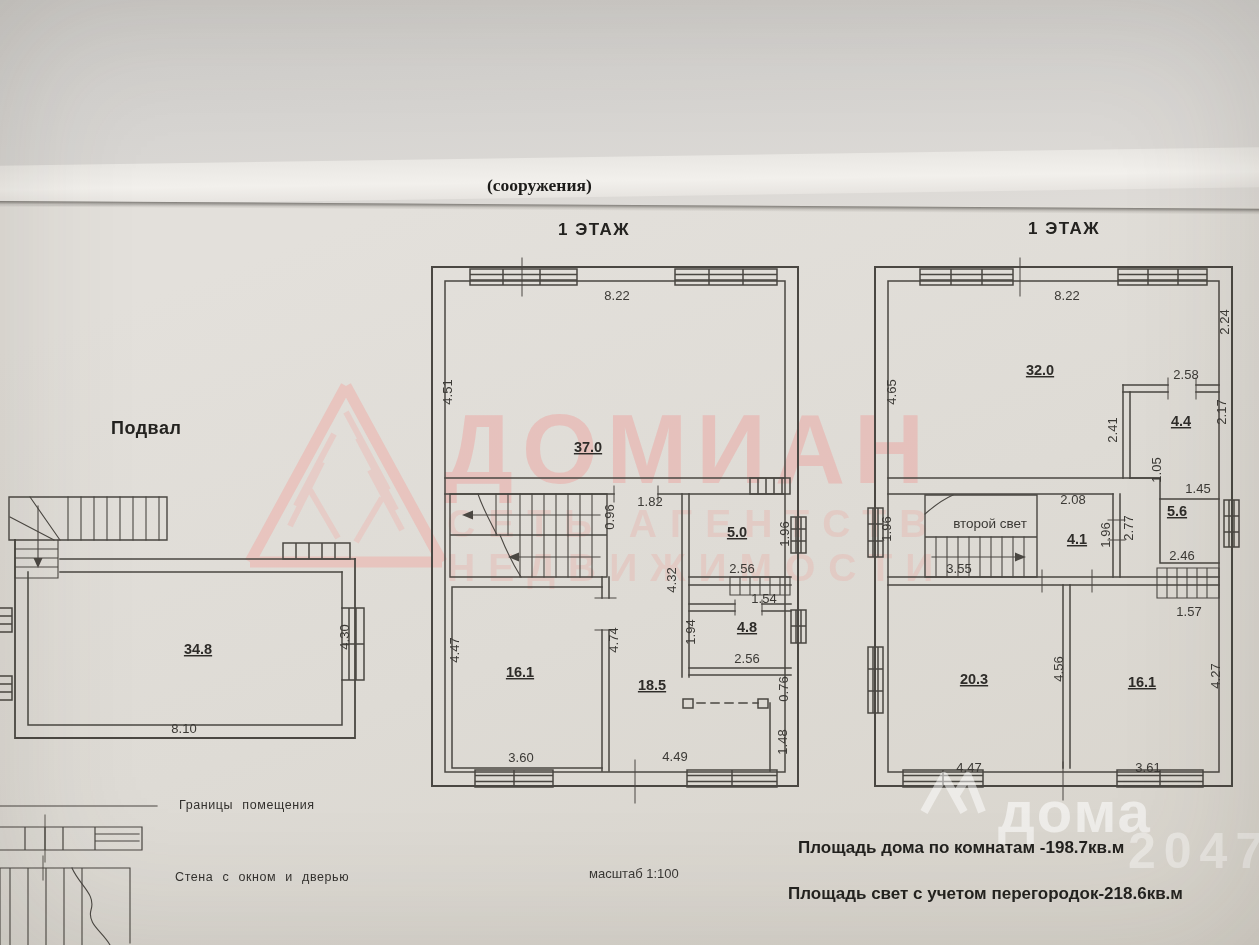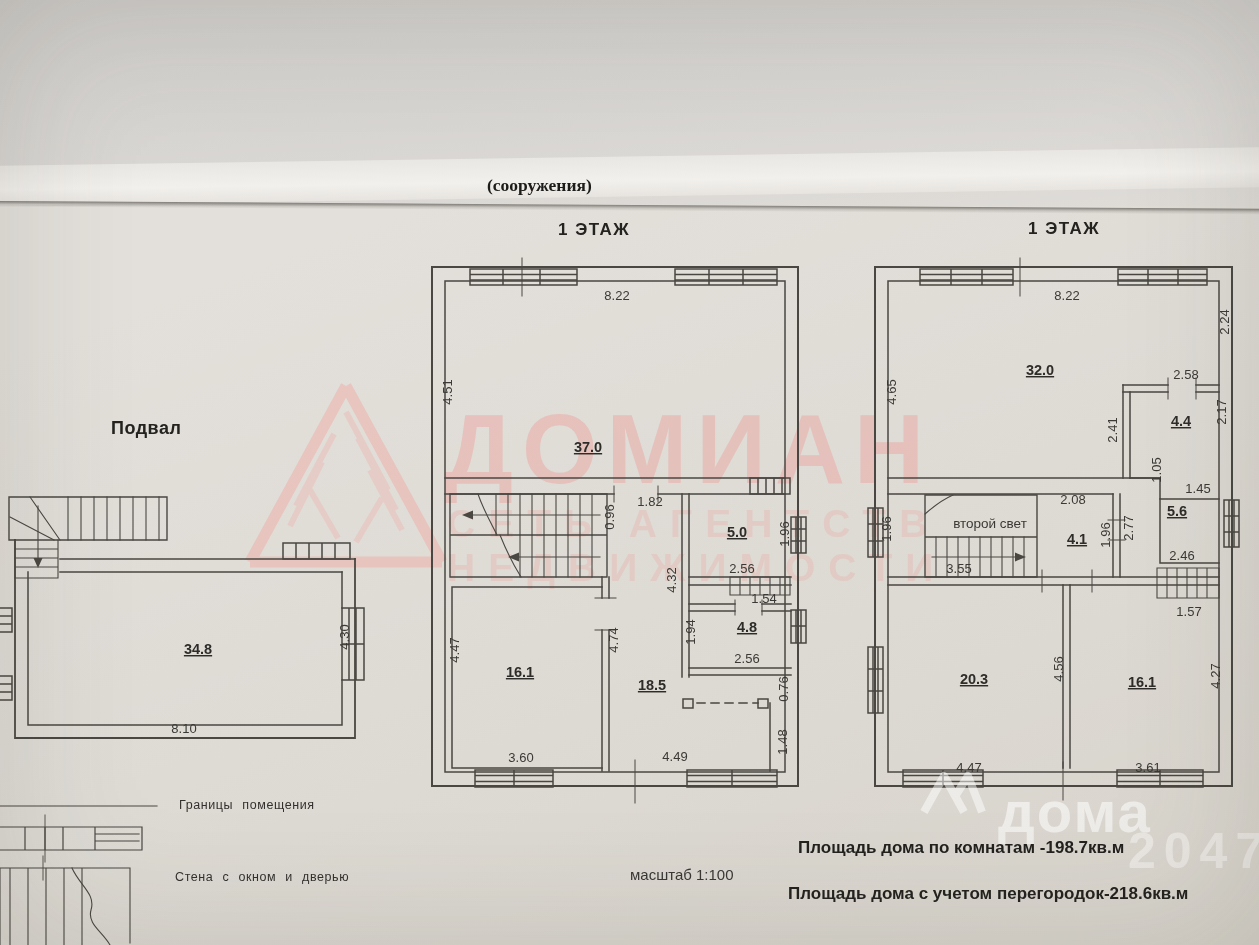--- a/index.html
+++ b/index.html
@@ -14,21 +14,21 @@
   .sheet-edge{position:absolute;left:-5px;top:201px;width:1280px;height:6px;
          background:linear-gradient(#807d78,rgba(150,146,140,.35) 55%,transparent);
          transform:rotate(0.35deg);transform-origin:0 0;}
   .vignette{position:absolute;inset:0;pointer-events:none;
          box-shadow:inset 0 0 140px rgba(70,62,50,.16);}
   .txt{position:absolute;white-space:nowrap;}
   .header-note{font-family:"Liberation Serif",serif;font-weight:bold;font-size:17.5px;color:#1d1c1a;}
   .floor-title{font-weight:bold;font-size:17px;letter-spacing:1.5px;color:#242320;}
   .basement-title{font-weight:bold;font-size:18px;letter-spacing:.5px;color:#242320;margin-left:7px;}
   .legend-label{font-size:12.5px;letter-spacing:.6px;word-spacing:5px;color:#33312e;}
-  .note-scale{font-size:15px;color:#3a3835;margin-left:41px;}
+  .note-scale{font-size:13px;color:#3a3835;}
   .note-area{font-weight:bold;font-size:17px;color:#23221f;}
   svg text.lbl{font-family:"Liberation Sans",sans-serif;font-size:13px;fill:#3b3935;text-anchor:middle;}
   svg text.area{font-weight:bold;font-size:14.5px;text-decoration:underline;fill:#2e2c29;}
   svg text.free{font-size:13.5px;}
   
   .wm-domian-name{position:absolute;left:444px;top:392px;font-size:97px;font-weight:bold;
       letter-spacing:9px;color:rgba(236,164,158,.48);transform:scaleY(1.02);transform-origin:0 0;}
   .wm-domian-tag{position:absolute;left:447px;top:502px;font-size:39px;font-weight:bold;
       letter-spacing:13px;color:rgba(236,164,158,.30);}
   .wm-cian-name{position:absolute;left:998px;top:778px;font-size:58px;font-weight:bold;
@@ -223,21 +223,21 @@
   <div class="txt header-note" style="left:487px;top:175px;">(сооружения)</div>
   <div class="txt floor-title" style="left:558px;top:220px;">1 ЭТАЖ</div>
   <div class="txt floor-title" style="left:1028px;top:219px;">1 ЭТАЖ</div>
   <div class="txt basement-title" style="left:104px;top:418px;">Подвал</div>
 
   <div class="txt legend-label" style="left:179px;top:798px;">Границы  помещения</div>
   <div class="txt legend-label" style="left:175px;top:830px;margin-top:40px;">Стена с окном и дверью</div>
 
   <div class="txt note-scale" style="left:589px;top:866px;">масштаб 1:100</div>
   <div class="txt note-area" style="left:798px;top:838px;">Площадь дома по комнатам -198.7кв.м</div>
-  <div class="txt note-area" style="left:788px;top:884px;">Площадь дома с учетом перегородок-218.6кв.м</div>
+  <div class="txt note-area" style="left:788px;top:884px;">Площадь свет с учетом перегородок-218.6кв.м</div>
 
   <div>
     <svg class="abs" style="left:920px;top:768px;" width="66" height="48" viewBox="0 0 66 48">
       <path d="M4,44 L24,8 L44,44 M34,30 L48,8 L62,44" stroke="rgba(255,255,255,.5)" stroke-width="8" fill="none" stroke-linejoin="round"></path>
     </svg>
     <div class="wm-cian-name">дома</div>
     <div class="wm-cian-number">2047</div>
   </div>
 
   <div class="vignette"></div>

